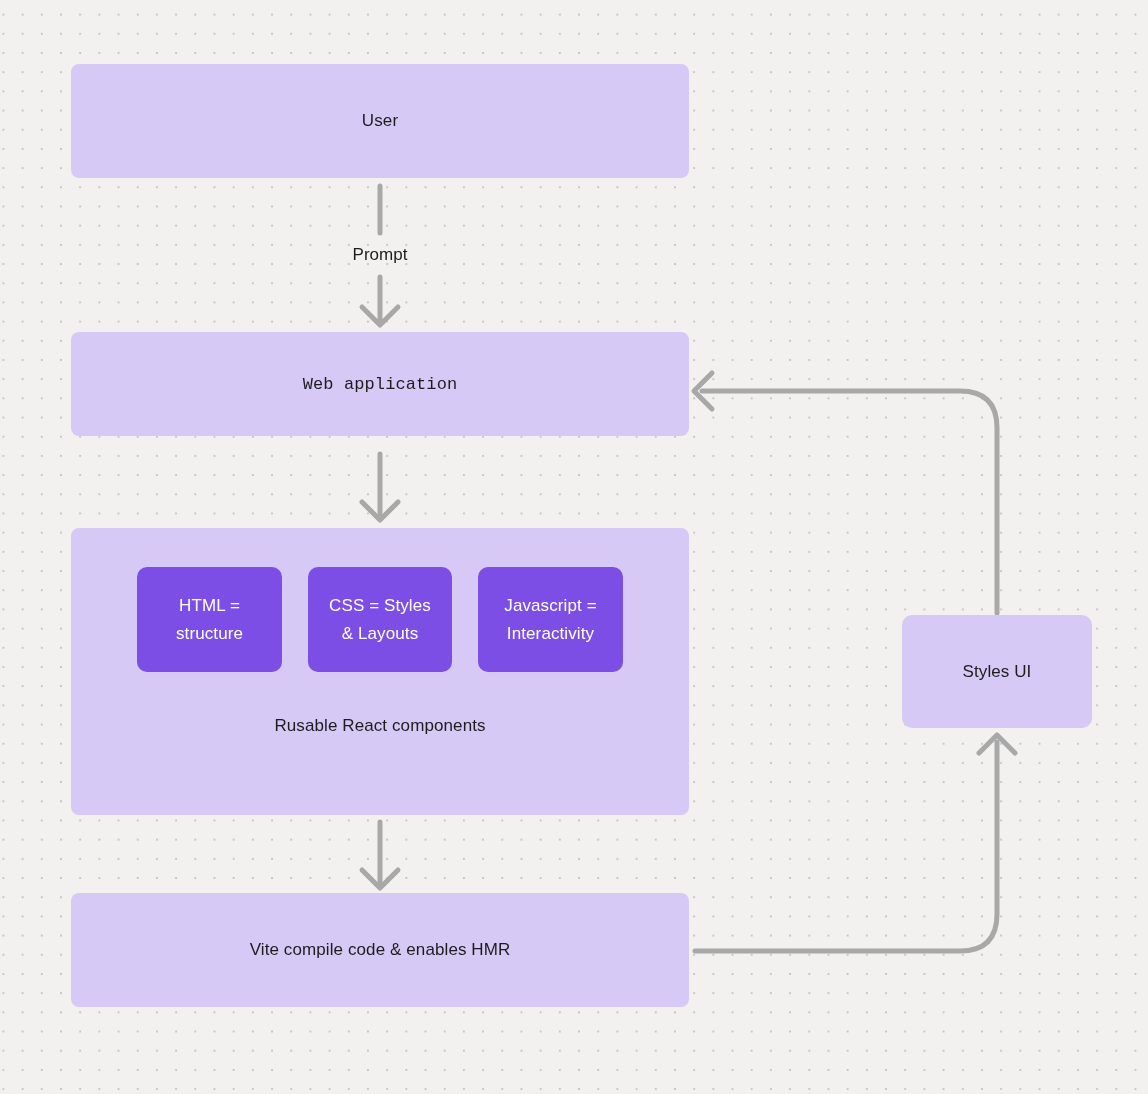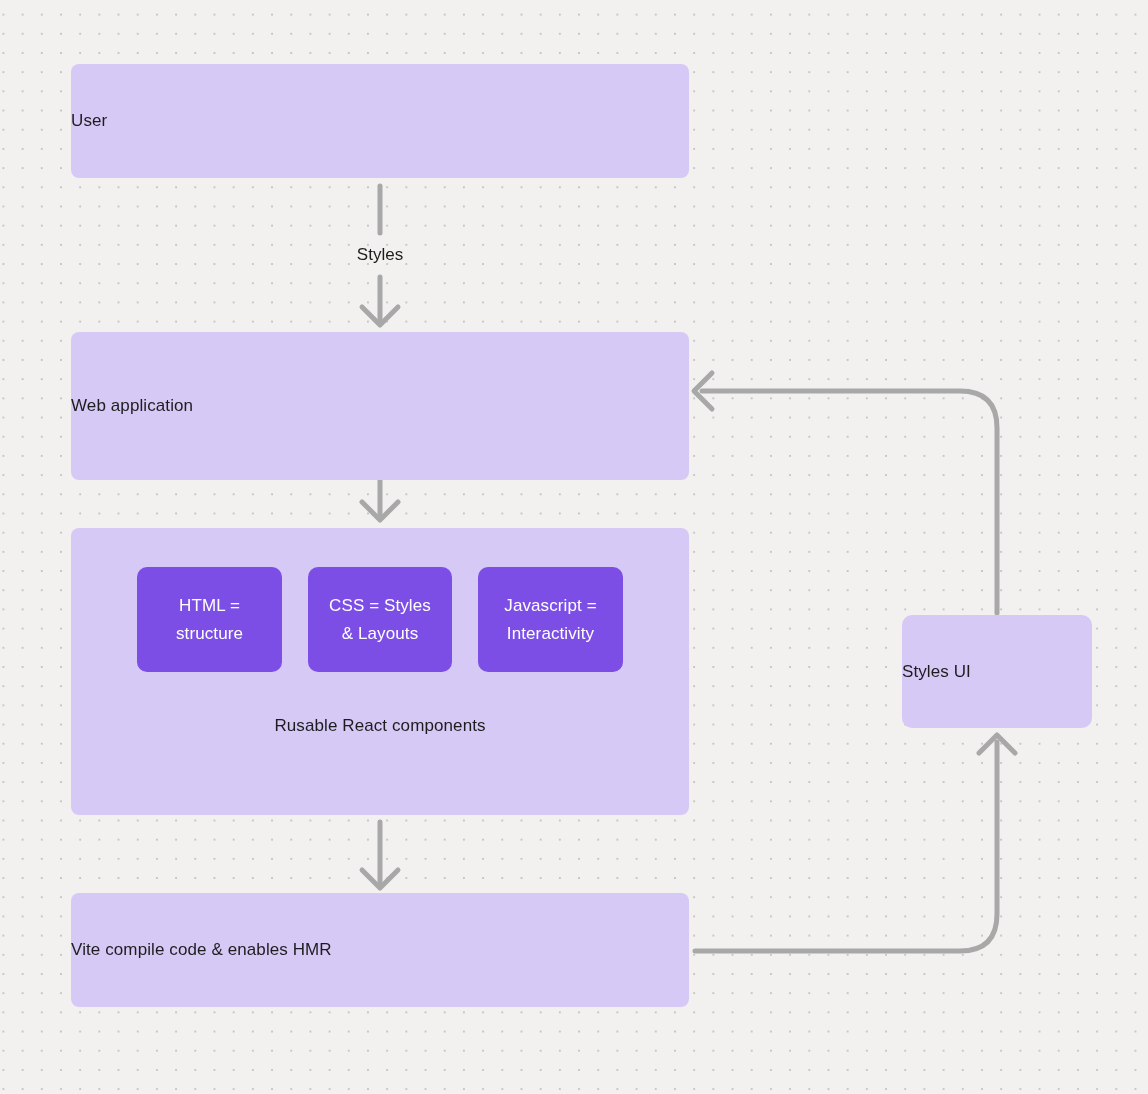--- a/index.html
+++ b/index.html
@@ -31,28 +31,28 @@
     fill: none;
     stroke-linecap: round;
     stroke-linejoin: round;
   }
   .node {
     position: absolute;
     background: #d7c9f5;
     border-radius: 8px;
     display: flex;
     align-items: center;
-    justify-content: flex-start;
+    justify-content: center;
     color: #1d1d1f;
     font-size: 17px;
     font-weight: 500;
     letter-spacing: 0.1px;
   }
   .node-user        { left: 71px;  top: 64px;  width: 618px; height: 114px; }
-  .node-webapp      { left: 71px;  top: 332px; width: 618px; height: 148px; }
+  .node-webapp      { left: 71px;  top: 332px; width: 618px; height: 104px; font-family: Liberation Mono, monospace; }
   .node-container   { left: 71px;  top: 528px; width: 618px; height: 287px; }
   .node-vite        { left: 71px;  top: 893px; width: 618px; height: 114px; }
   .node-render      { left: 902px; top: 615px; width: 190px; height: 113px; border-radius: 10px; }
 
   .accent-node {
     position: absolute;
     background: #7c4ee6;
     border-radius: 10px;
     display: flex;
     align-items: center;
@@ -111,21 +111,21 @@
     <path class="connector" d="M979 753 L997 735 L1015 753"></path>
 
     <path class="connector" d="M997 613 V428 Q997 391 960 391 H702"></path>
     <path class="connector" d="M712 373 L694 391 L712 409"></path>
   </svg>
 
   <div class="node node-user">
     <span>User</span>
   </div>
 
-  <div class="edge-label-prompt">Styles</div>
+  <div class="edge-label-prompt">Prompt</div>
 
   <div class="node node-webapp">
     <span>Web application</span>
   </div>
 
   <div class="node node-container">
     <div class="accent-node accent-html">
       <span>HTML = structure</span>
     </div>
     <div class="accent-node accent-css">

